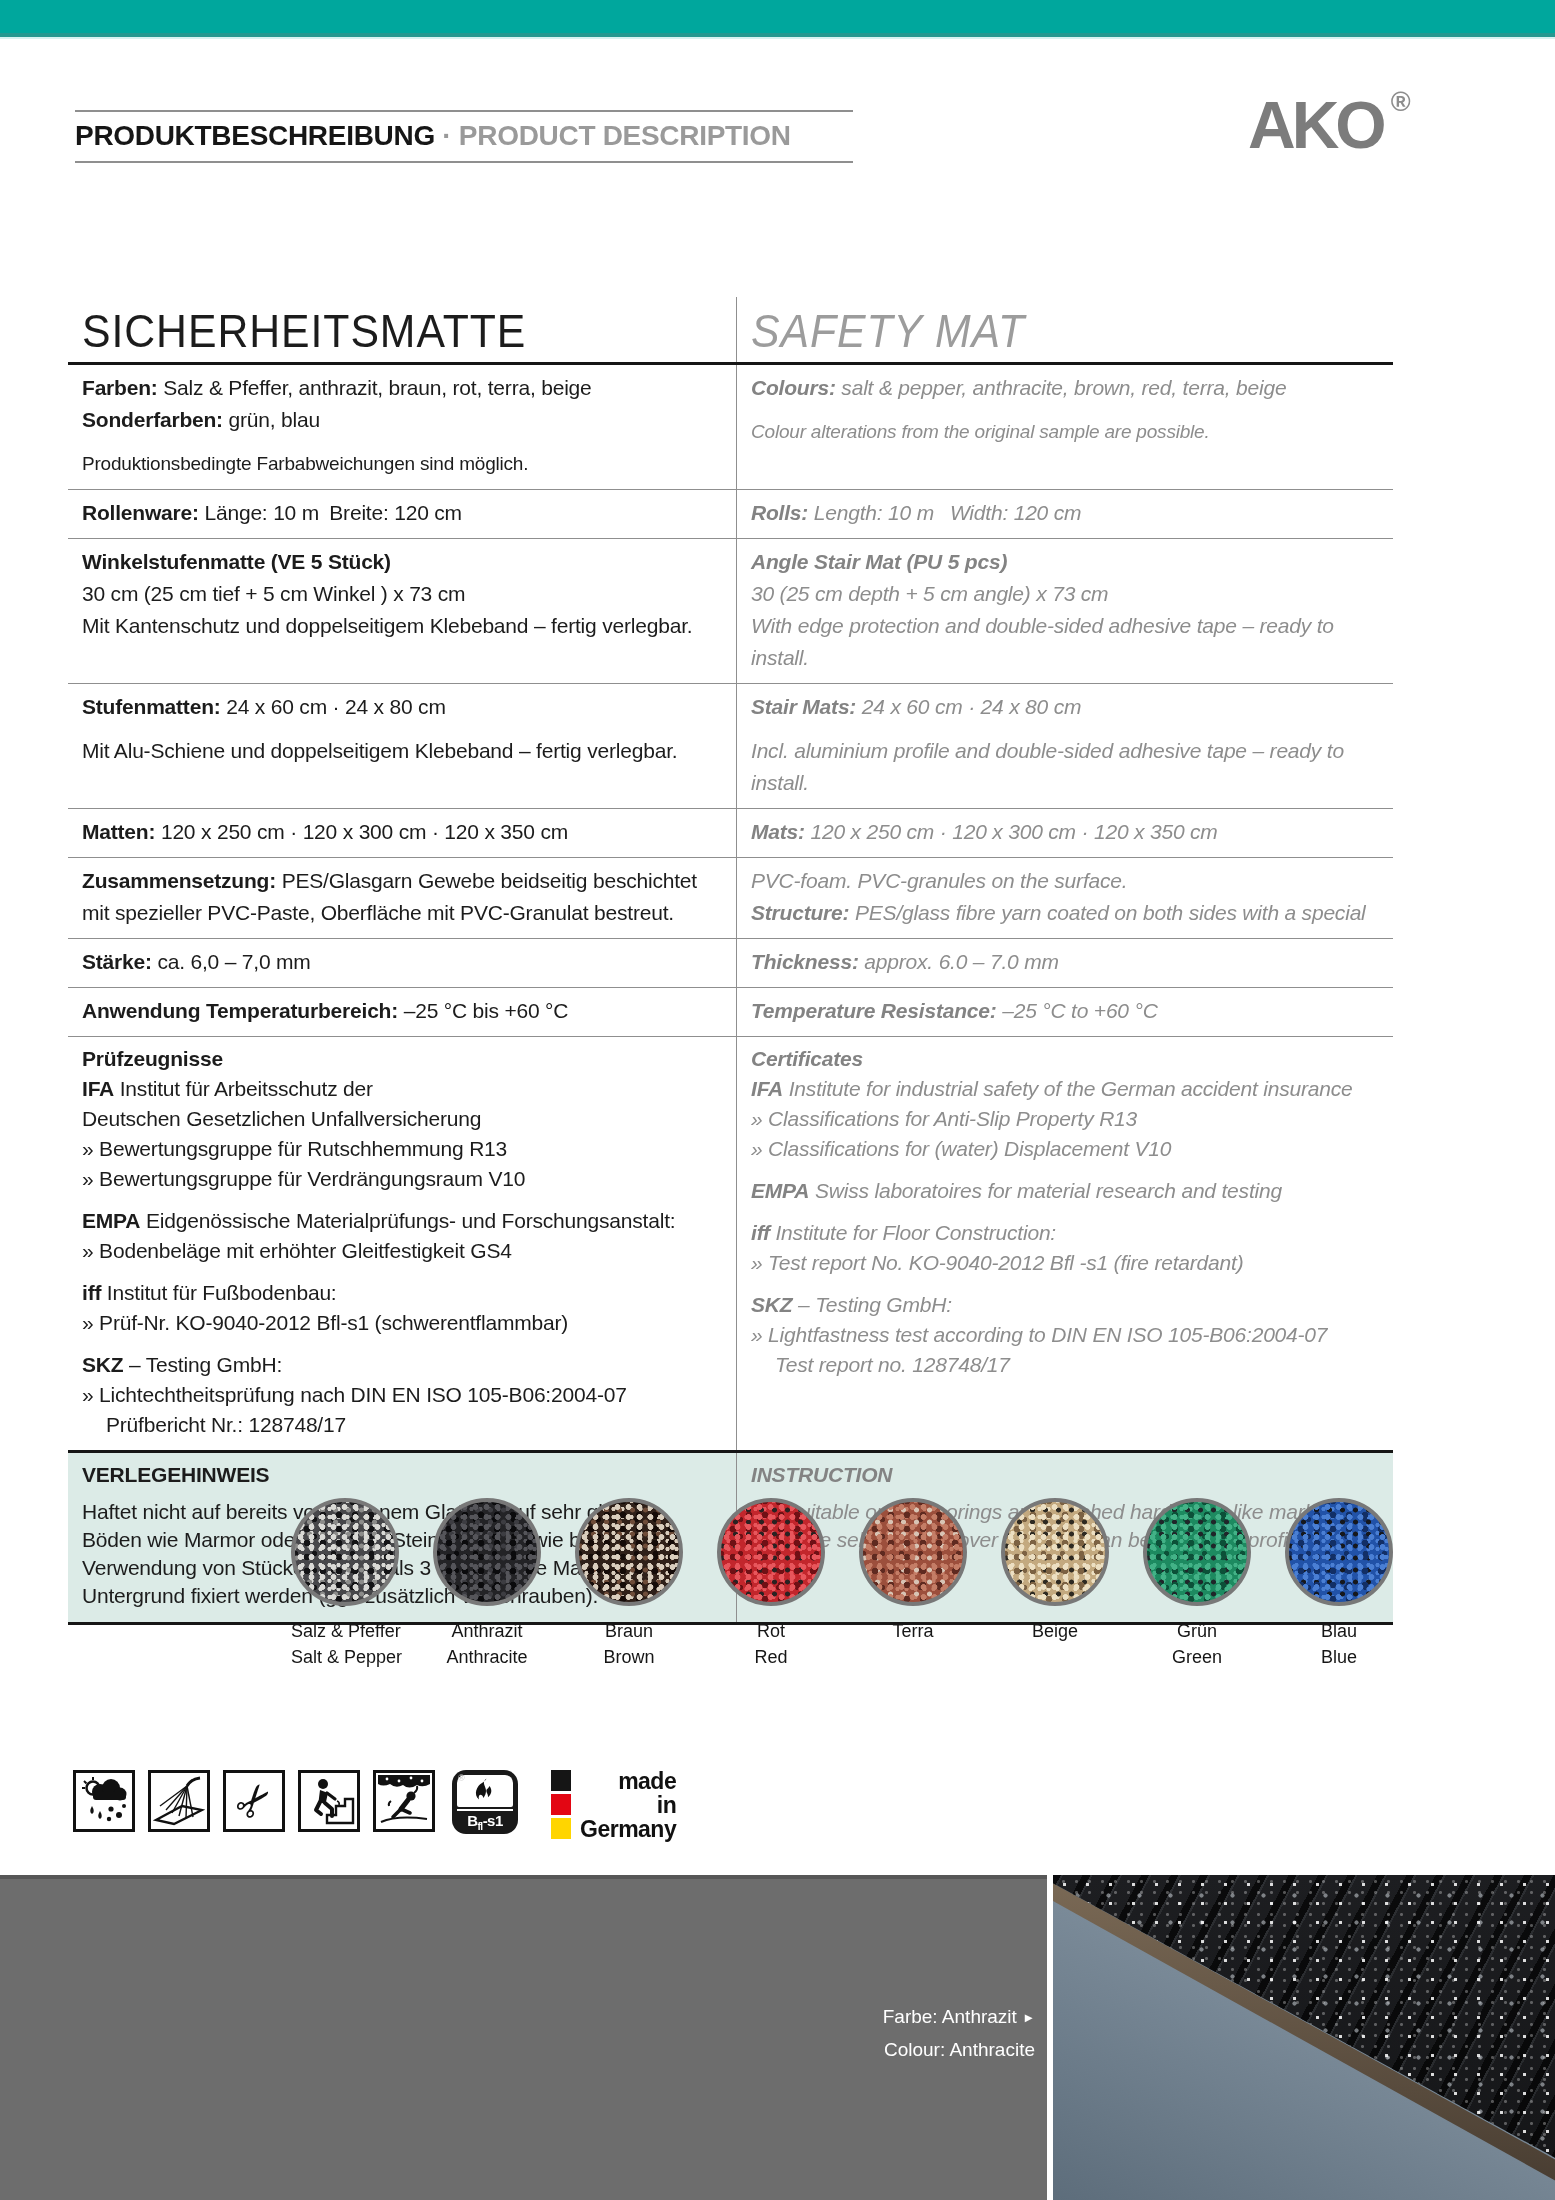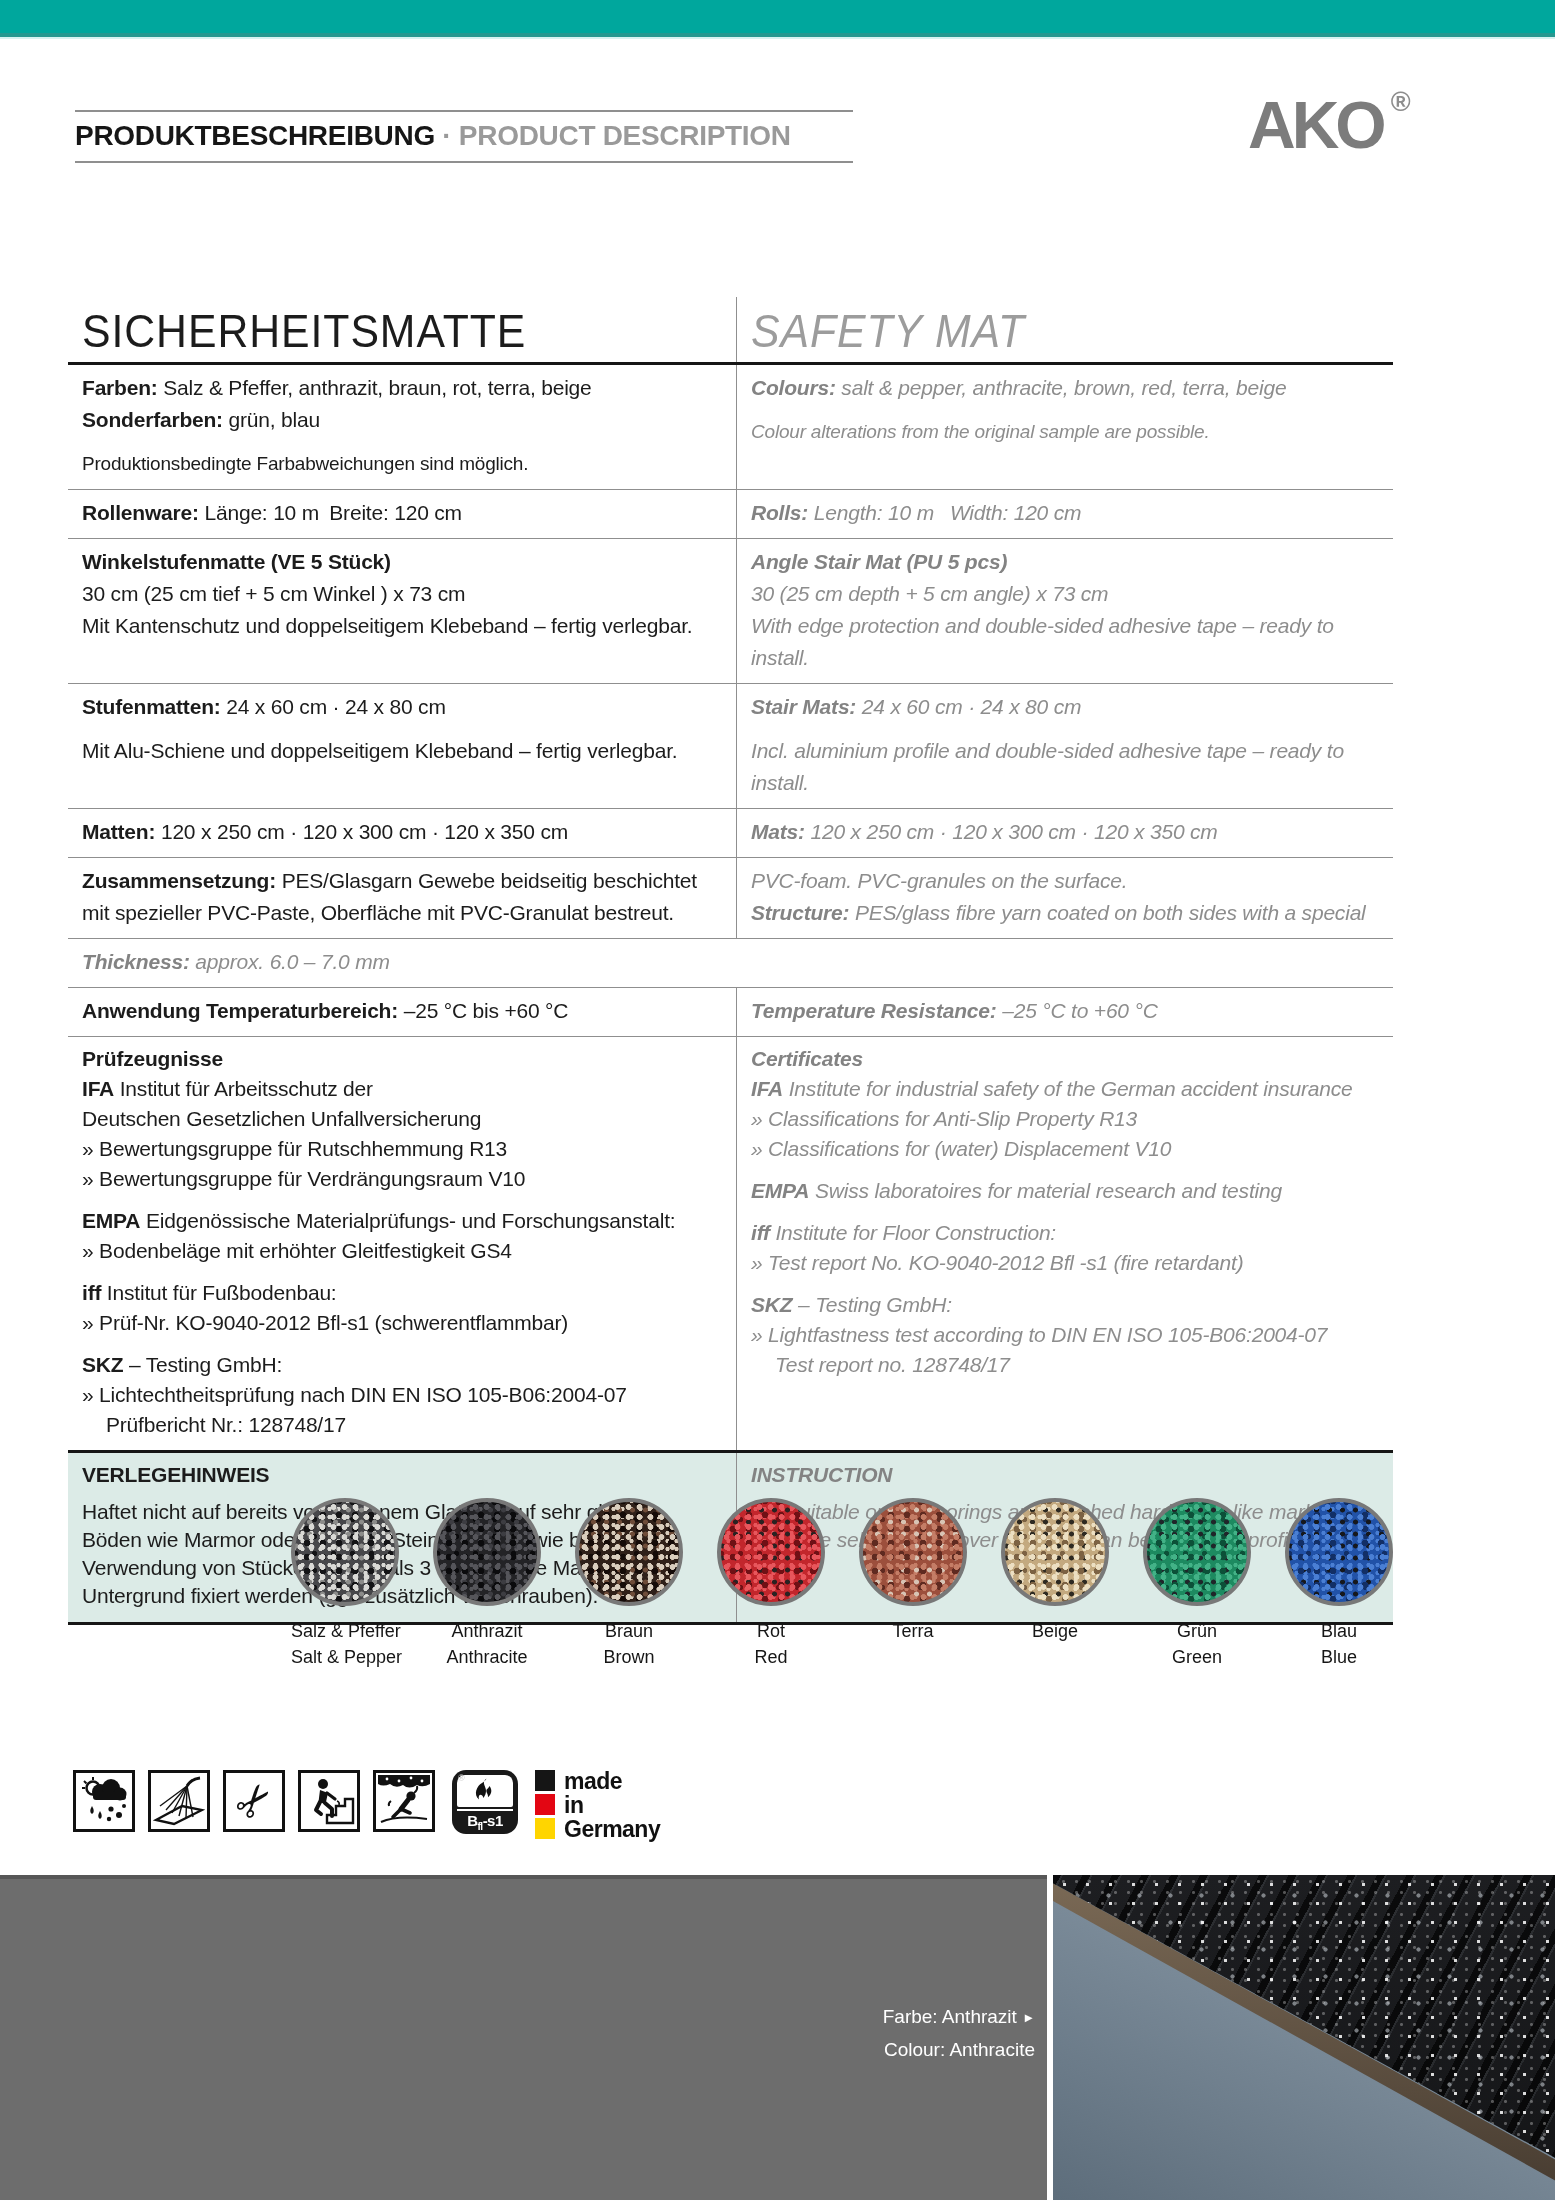--- a/index.html
+++ b/index.html
@@ -55,21 +55,21 @@
   .scissor-glyph{font-family:"DejaVu Sans",sans-serif;font-size:44px;color:#111;
                  transform:rotate(-50deg);line-height:1;}
   .badge{width:66px;height:64px;background:#191919;border-radius:14px;position:relative;
          padding:5px 5px 4px 5px;box-sizing:border-box;margin-left:4px;}
   .badge-reg{position:absolute;top:3px;left:6px;color:#c9c9c9;font-size:9px;}
   .badge-top{background:#fff;height:32px;border-radius:8px 8px 2px 2px;
              display:flex;align-items:flex-end;justify-content:center;}
   .badge-label{color:#fff;font-weight:bold;font-size:15px;text-align:center;
                border-top:2px solid #fff;margin-top:2px;padding-top:1px;letter-spacing:-0.5px;}
   .badge-label sub{font-size:10px;}
-  .madein{display:flex;margin-left:4px;}
+  .madein{display:flex;margin-left:20px;text-align:right;}
   .flag{display:flex;flex-direction:column;gap:3px;}
   .flag div{width:20px;height:21px;}
   .made-labels{display:flex;flex-direction:column;gap:3px;margin-left:9px;
                font-weight:bold;font-size:23px;color:#111;letter-spacing:-0.5px;}
   .made-labels div{height:21px;line-height:22px;}
   
   .grayband{position:absolute;left:0;top:1875px;width:1047px;height:325px;
             background:#6d6d6d;border-top:4px solid #575757;box-sizing:border-box;}
   .caption{position:absolute;right:12px;top:122px;text-align:right;color:#ffffff;
            font-size:19px;line-height:31px;}
@@ -164,20 +164,23 @@
           <div class="cell de">
             <div class="line"><b>Zusammensetzung:</b> PES/Glasgarn Gewebe beidseitig beschichtet</div>
             <div class="line">mit spezieller PVC-Paste, Oberfläche mit PVC-Granulat bestreut.</div>
           </div>
           <div class="cell en">
             <div class="line">PVC-foam. PVC-granules on the surface.</div>
             <div class="line"><b>Structure:</b> PES/glass fibre yarn coated on both sides with a special</div>
           </div>
         </div>
         <div class="row r-thickness">
+          <div class="cell de">
+            <div class="line"><b>Stärke:</b> ca. 6,0 – 7,0 mm</div>
+          </div>
           <div class="cell en">
             <div class="line"><b>Thickness:</b> approx. 6.0 – 7.0 mm</div>
           </div>
         </div>
         <div class="row r-temperature">
           <div class="cell de">
             <div class="line"><b>Anwendung Temperaturbereich:</b> –25 °C bis +60 °C</div>
           </div>
           <div class="cell en">
             <div class="line"><b>Temperature Resistance:</b> –25 °C to +60 °C</div>

